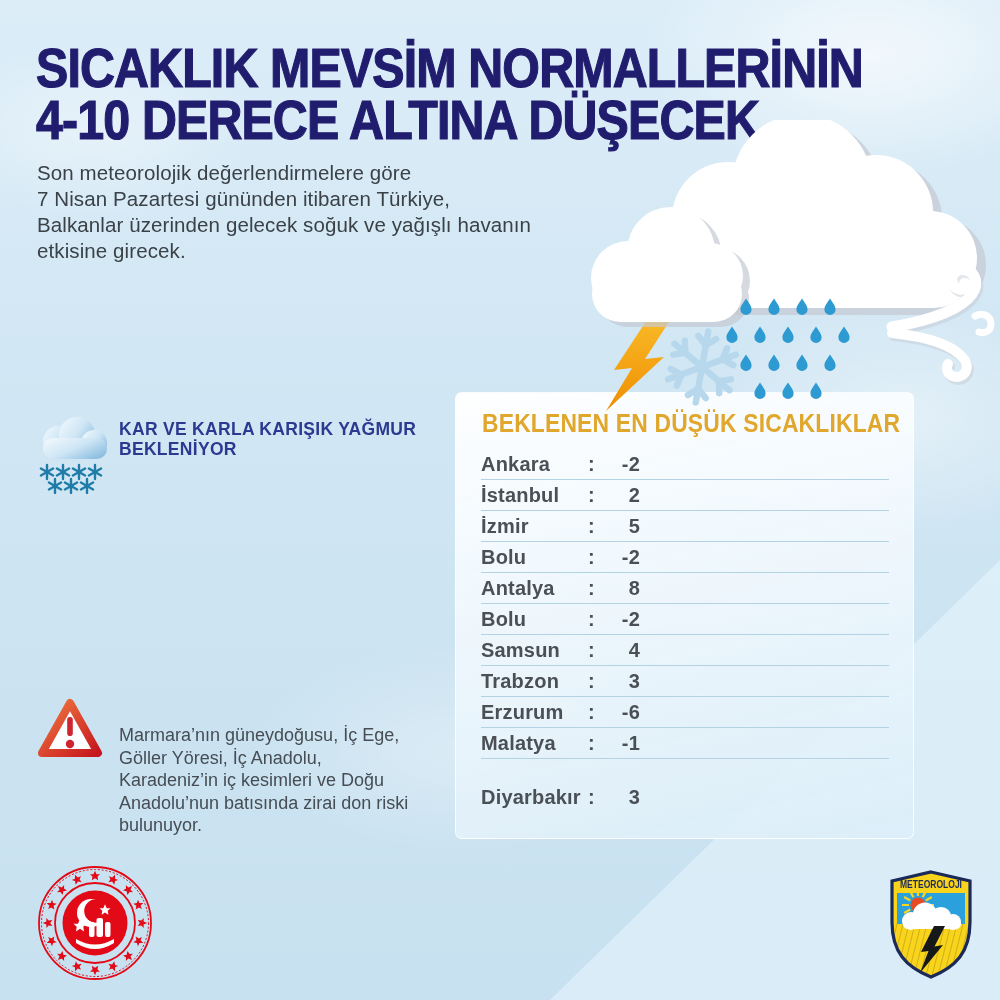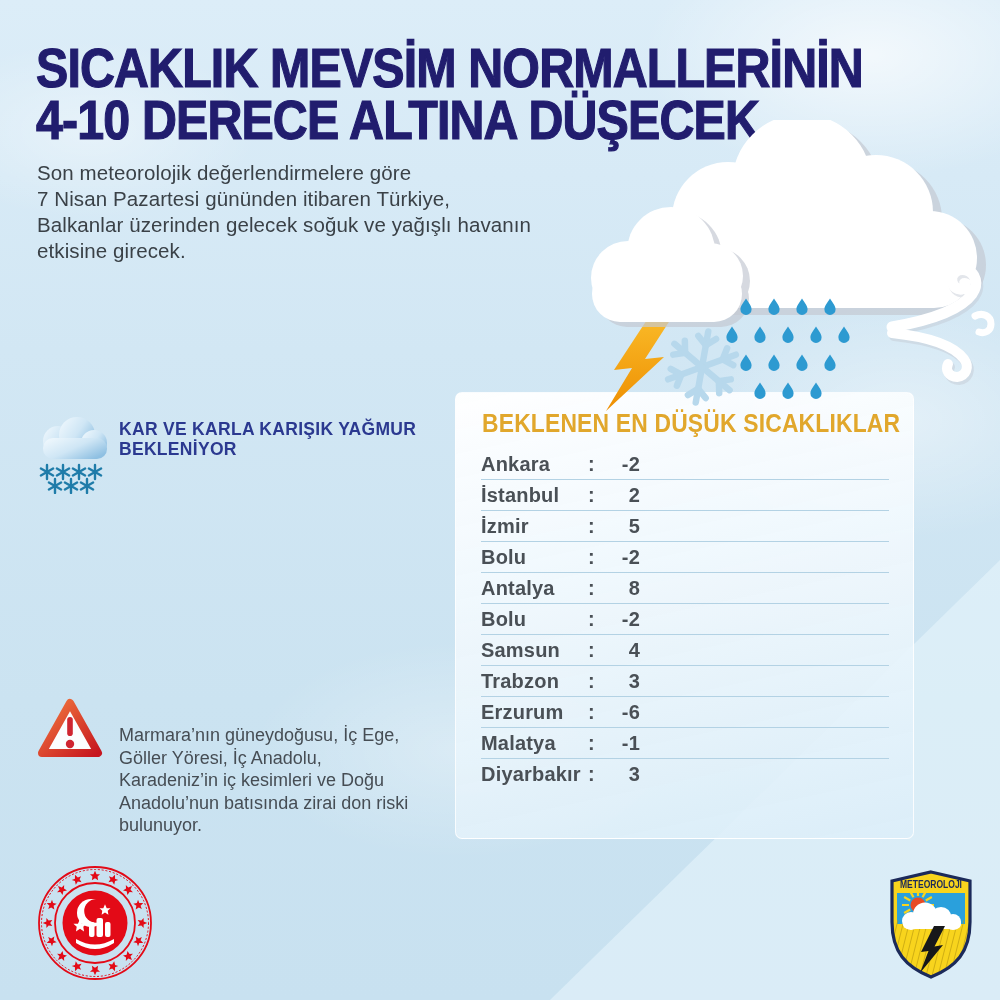--- a/index.html
+++ b/index.html
@@ -56,21 +56,21 @@
   .panel-title{
     font-size:26px;font-weight:bold;letter-spacing:.2px;color:#e1a72c;
     transform:scaleX(.88);transform-origin:0 0;
     margin:3px 0 10px 1px;white-space:nowrap;
   }
   .trow{
     display:flex;align-items:center;height:30px;
     border-bottom:1px solid #b3d2e4;
     font-size:20px;font-weight:bold;color:#4a5056;letter-spacing:.2px;
   }
-  .trow:last-child{border-bottom:none;}
+  .trow:last-child{border-bottom:none;margin-top:23px;}
   .trow .city{width:107px;}
   .trow .colon{width:16px;}
   .trow .val{width:36px;text-align:right;}
   .footnote{
     margin-top:9px;text-align:right;
     font-size:13.5px;font-weight:bold;line-height:20px;color:#23272c;
     white-space:pre-line;
   }
 
   .ministry-text{

